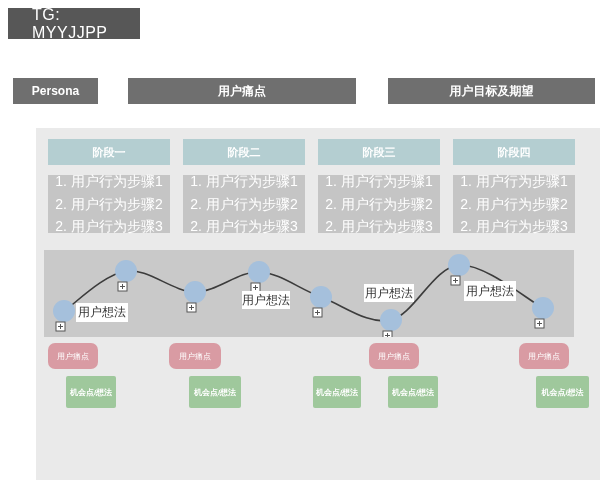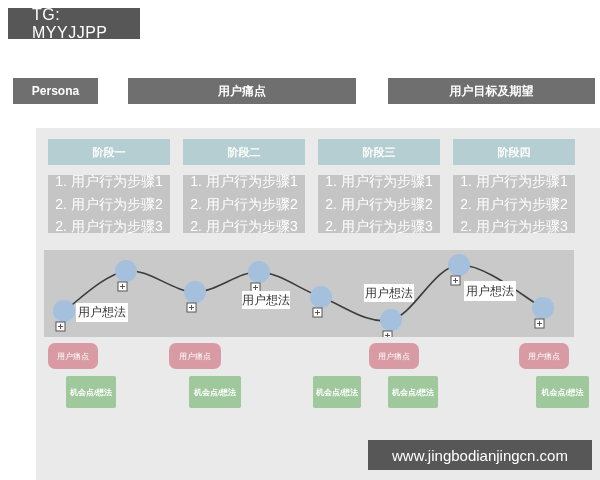--- a/index.html
+++ b/index.html
@@ -146,15 +146,14 @@
       </div>
     <div id="opp-row">
         <div class="opp-box" style="left: 10px; width: 50px;">机会点/想法</div>
         <div class="opp-box" style="left: 133px; width: 52px;">机会点/想法</div>
         <div class="opp-box" style="left: 257px; width: 48px;">机会点/想法</div>
         <div class="opp-box" style="left: 332px; width: 50px;">机会点/想法</div>
         <div class="opp-box" style="left: 480px; width: 53px;">机会点/想法</div>
       </div>
   </div>
 
-  <div class="watermark">www.jingbodianjingcn.com</div>
 
 </div>
 
 </body></html>

